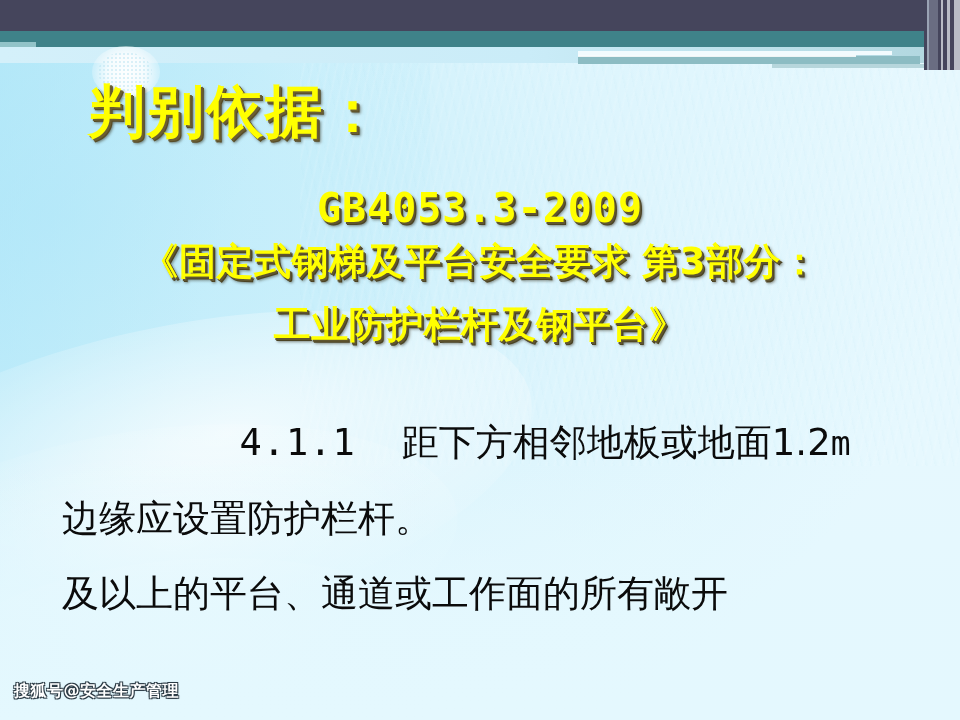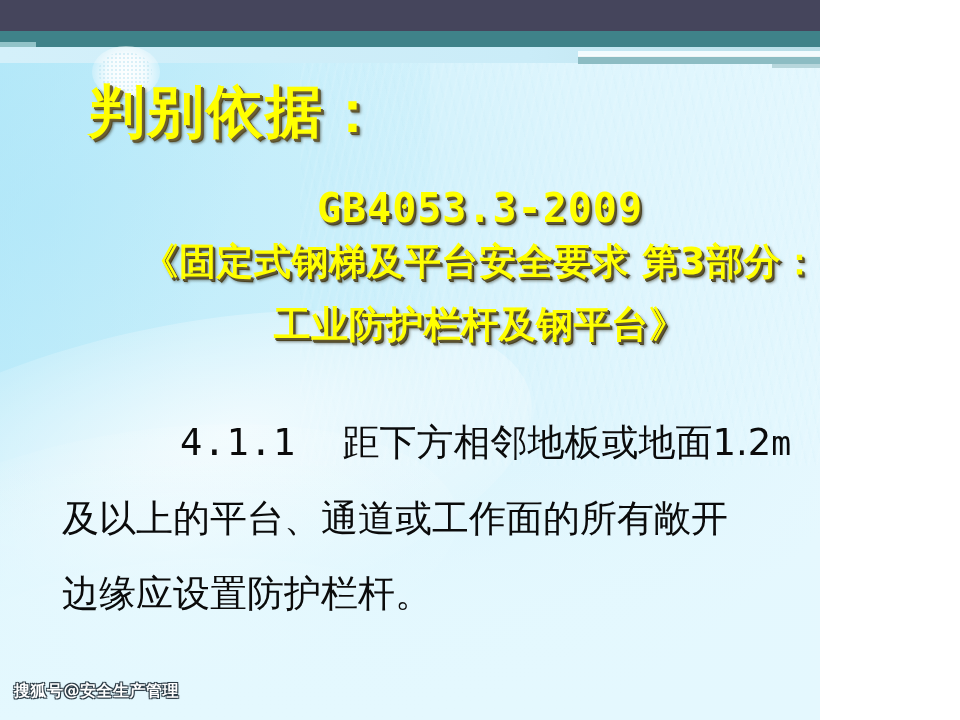--- a/index.html
+++ b/index.html
@@ -6,21 +6,21 @@
     margin: 0;
     padding: 0;
     background: #ffffff;
   }
   body {
     font-family: "Liberation Sans", "DejaVu Sans", sans-serif;
   }
 
   #slide {
     position: relative;
-    width: 820px;
+    width: 960px;
     height: 720px;
     overflow: hidden;
     background: #dff5fd;
   }
 
   
   .bg-base {
     position: absolute;
     inset: 0;
     background:
@@ -210,21 +210,21 @@
     left: 62px; top: 405px;
     width: 848px;
   }
   .body-line {
     color: #0b0b0b;
     font-size: 37px;
     line-height: 75px;
     white-space: nowrap;
     font-family: "DejaVu Sans", "Liberation Sans", sans-serif;
   }
-  .body-line.indent { padding-left: 118px; }
+  .body-line.indent { padding-left: 118px; text-align: center; }
   .body-num {
     font-family: "DejaVu Sans Mono", "Liberation Mono", monospace;
     letter-spacing: 1px;
   }
   .body-gap { display: inline-block; width: 46px; }
   .body-unit {
     font-family: "DejaVu Sans Mono", "Liberation Mono", monospace;
     font-size: 33px;
   }
 
@@ -287,19 +287,19 @@
   <div class="sub-block">
     <div class="sub-line sub-code">GB4053.3-2009</div>
     <div class="sub-line sub-std-1">《固定式钢梯及平台安全要求  第3部分：</div>
     <div class="sub-line sub-std-2">工业防护栏杆及钢平台》</div>
   </div>
 
   <div class="body-block">
     <div class="body-line indent">
       <span class="body-num">4.1.1</span><span class="body-gap"></span><span>距下方相邻地板或地面1.2</span><span class="body-unit">m</span>
     </div>
+    <div class="body-line">边缘应设置防护栏杆。</div>
     <div class="body-line">及以上的平台、通道或工作面的所有敞开</div>
-    <div class="body-line">边缘应设置防护栏杆。</div>
   </div>
 
   <div class="watermark">搜狐号@安全生产管理</div>
 
 </div>
 
 </body></html>

